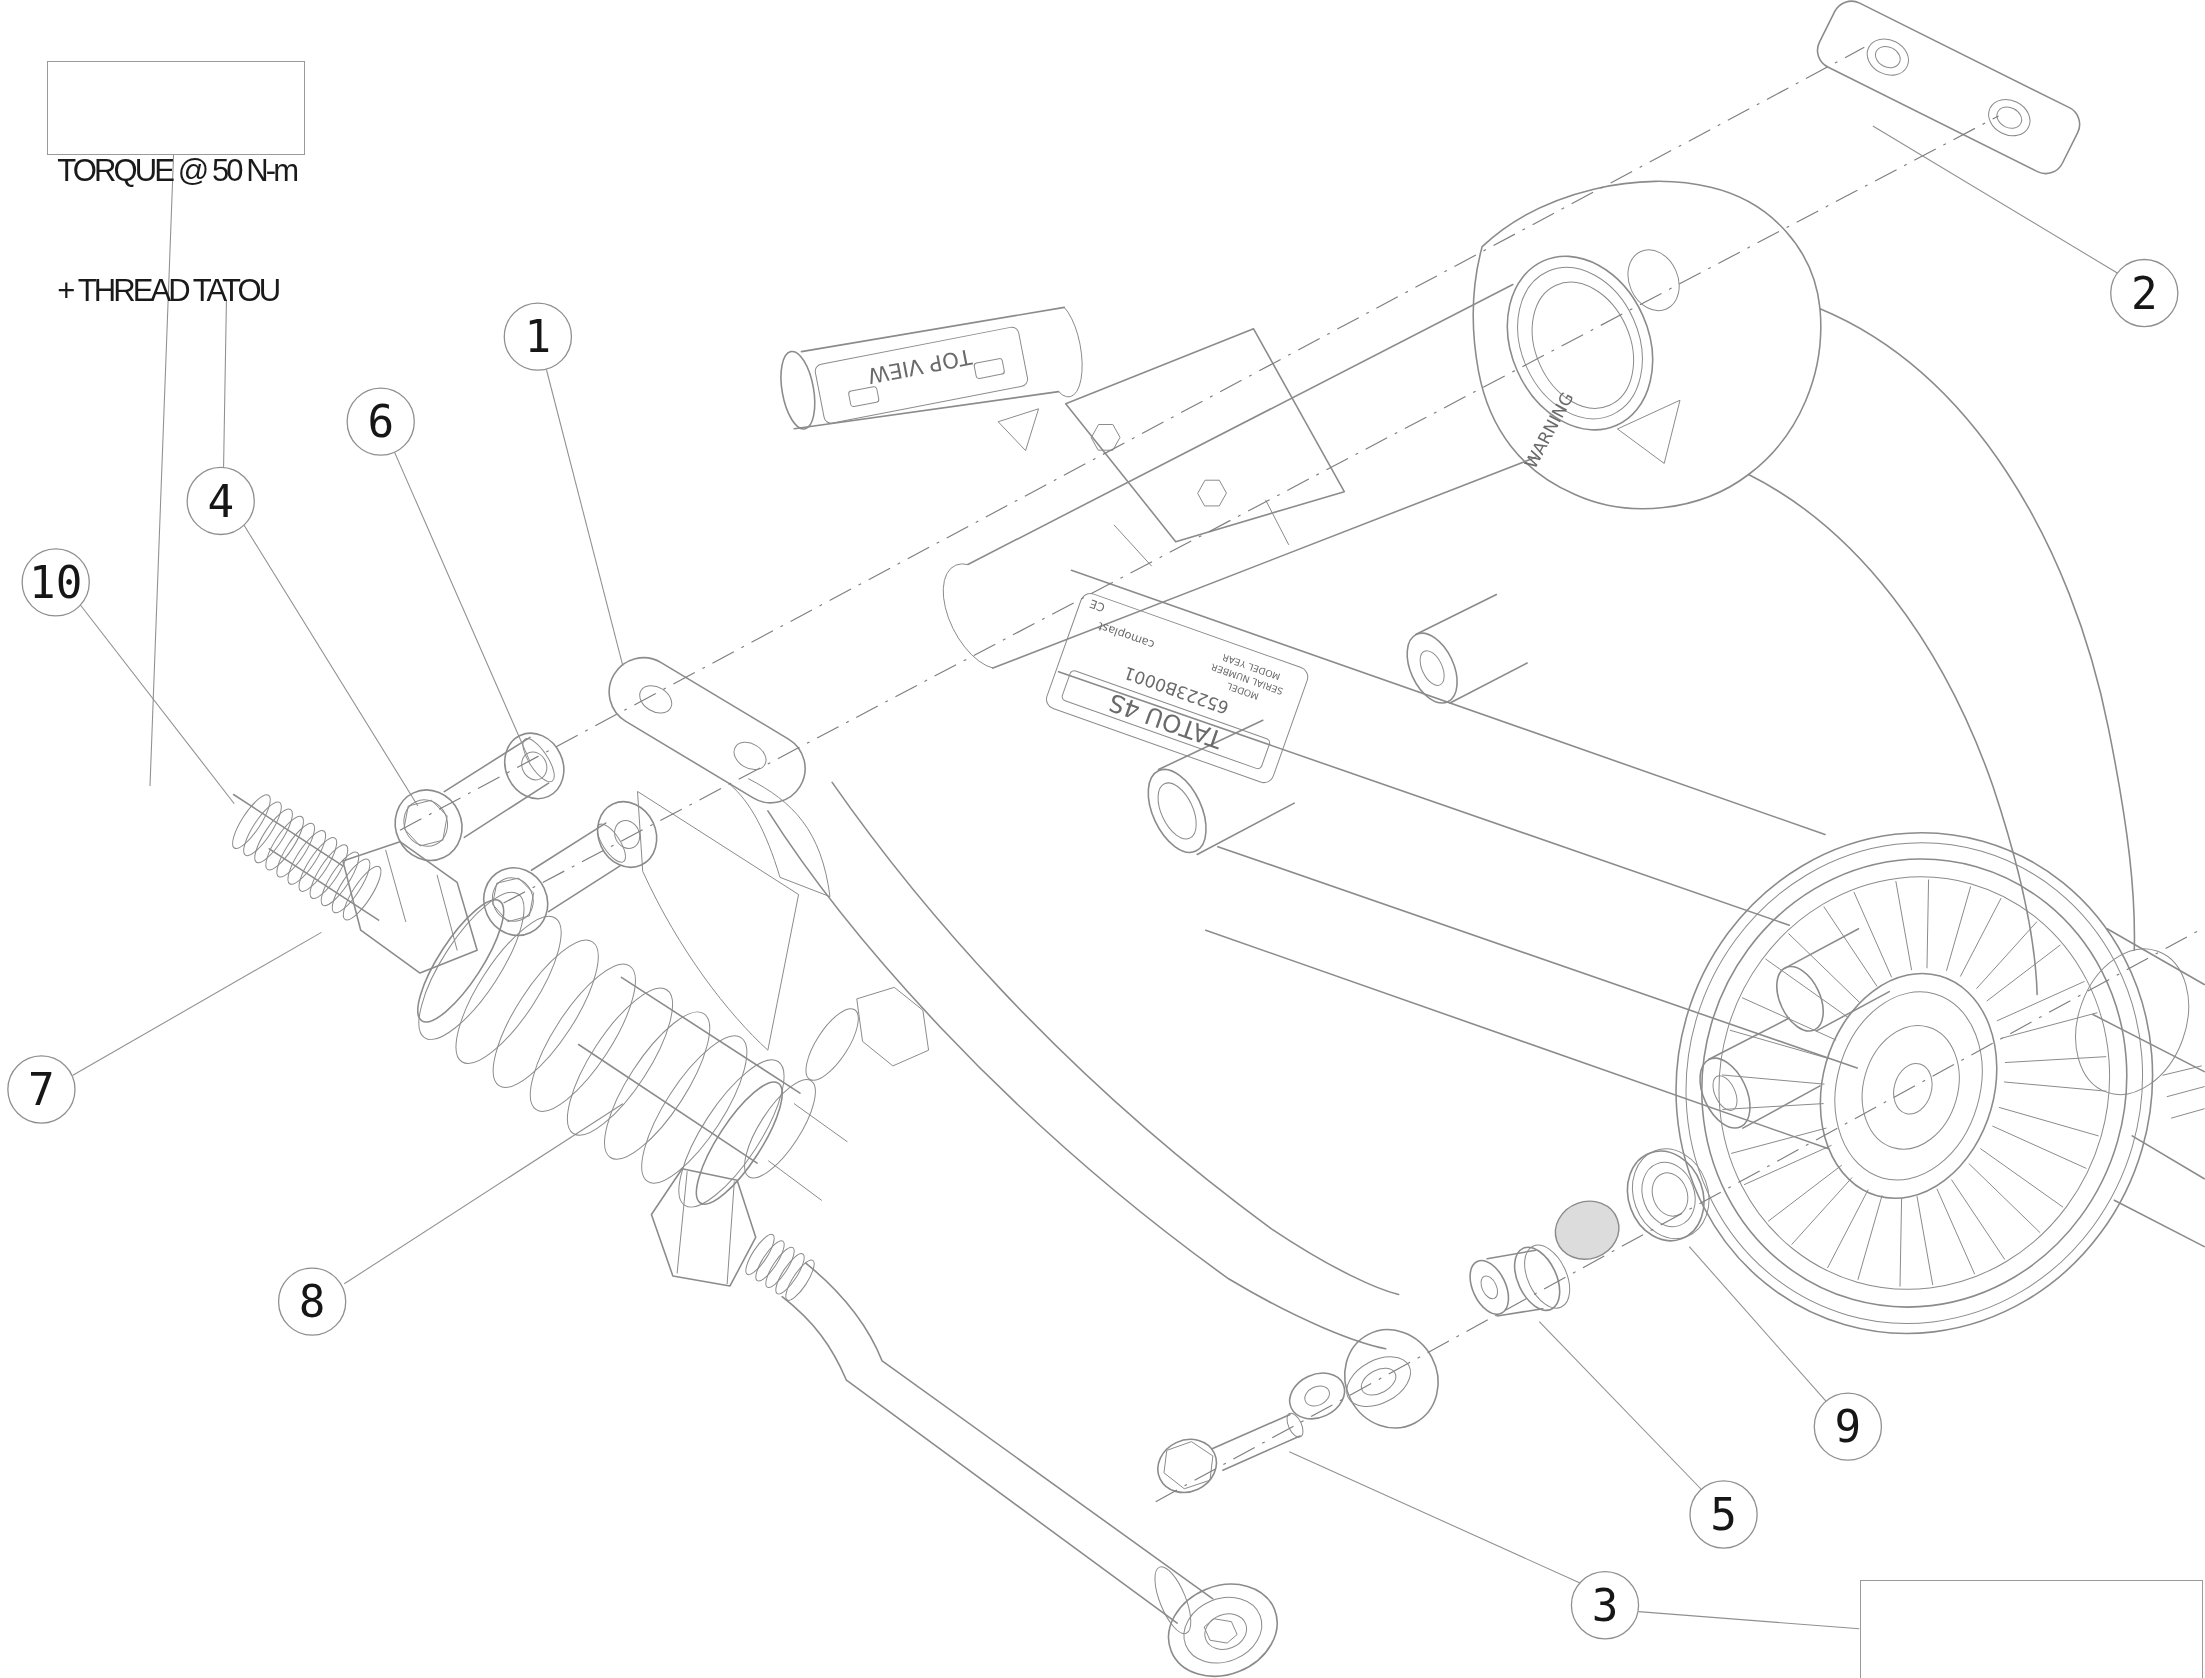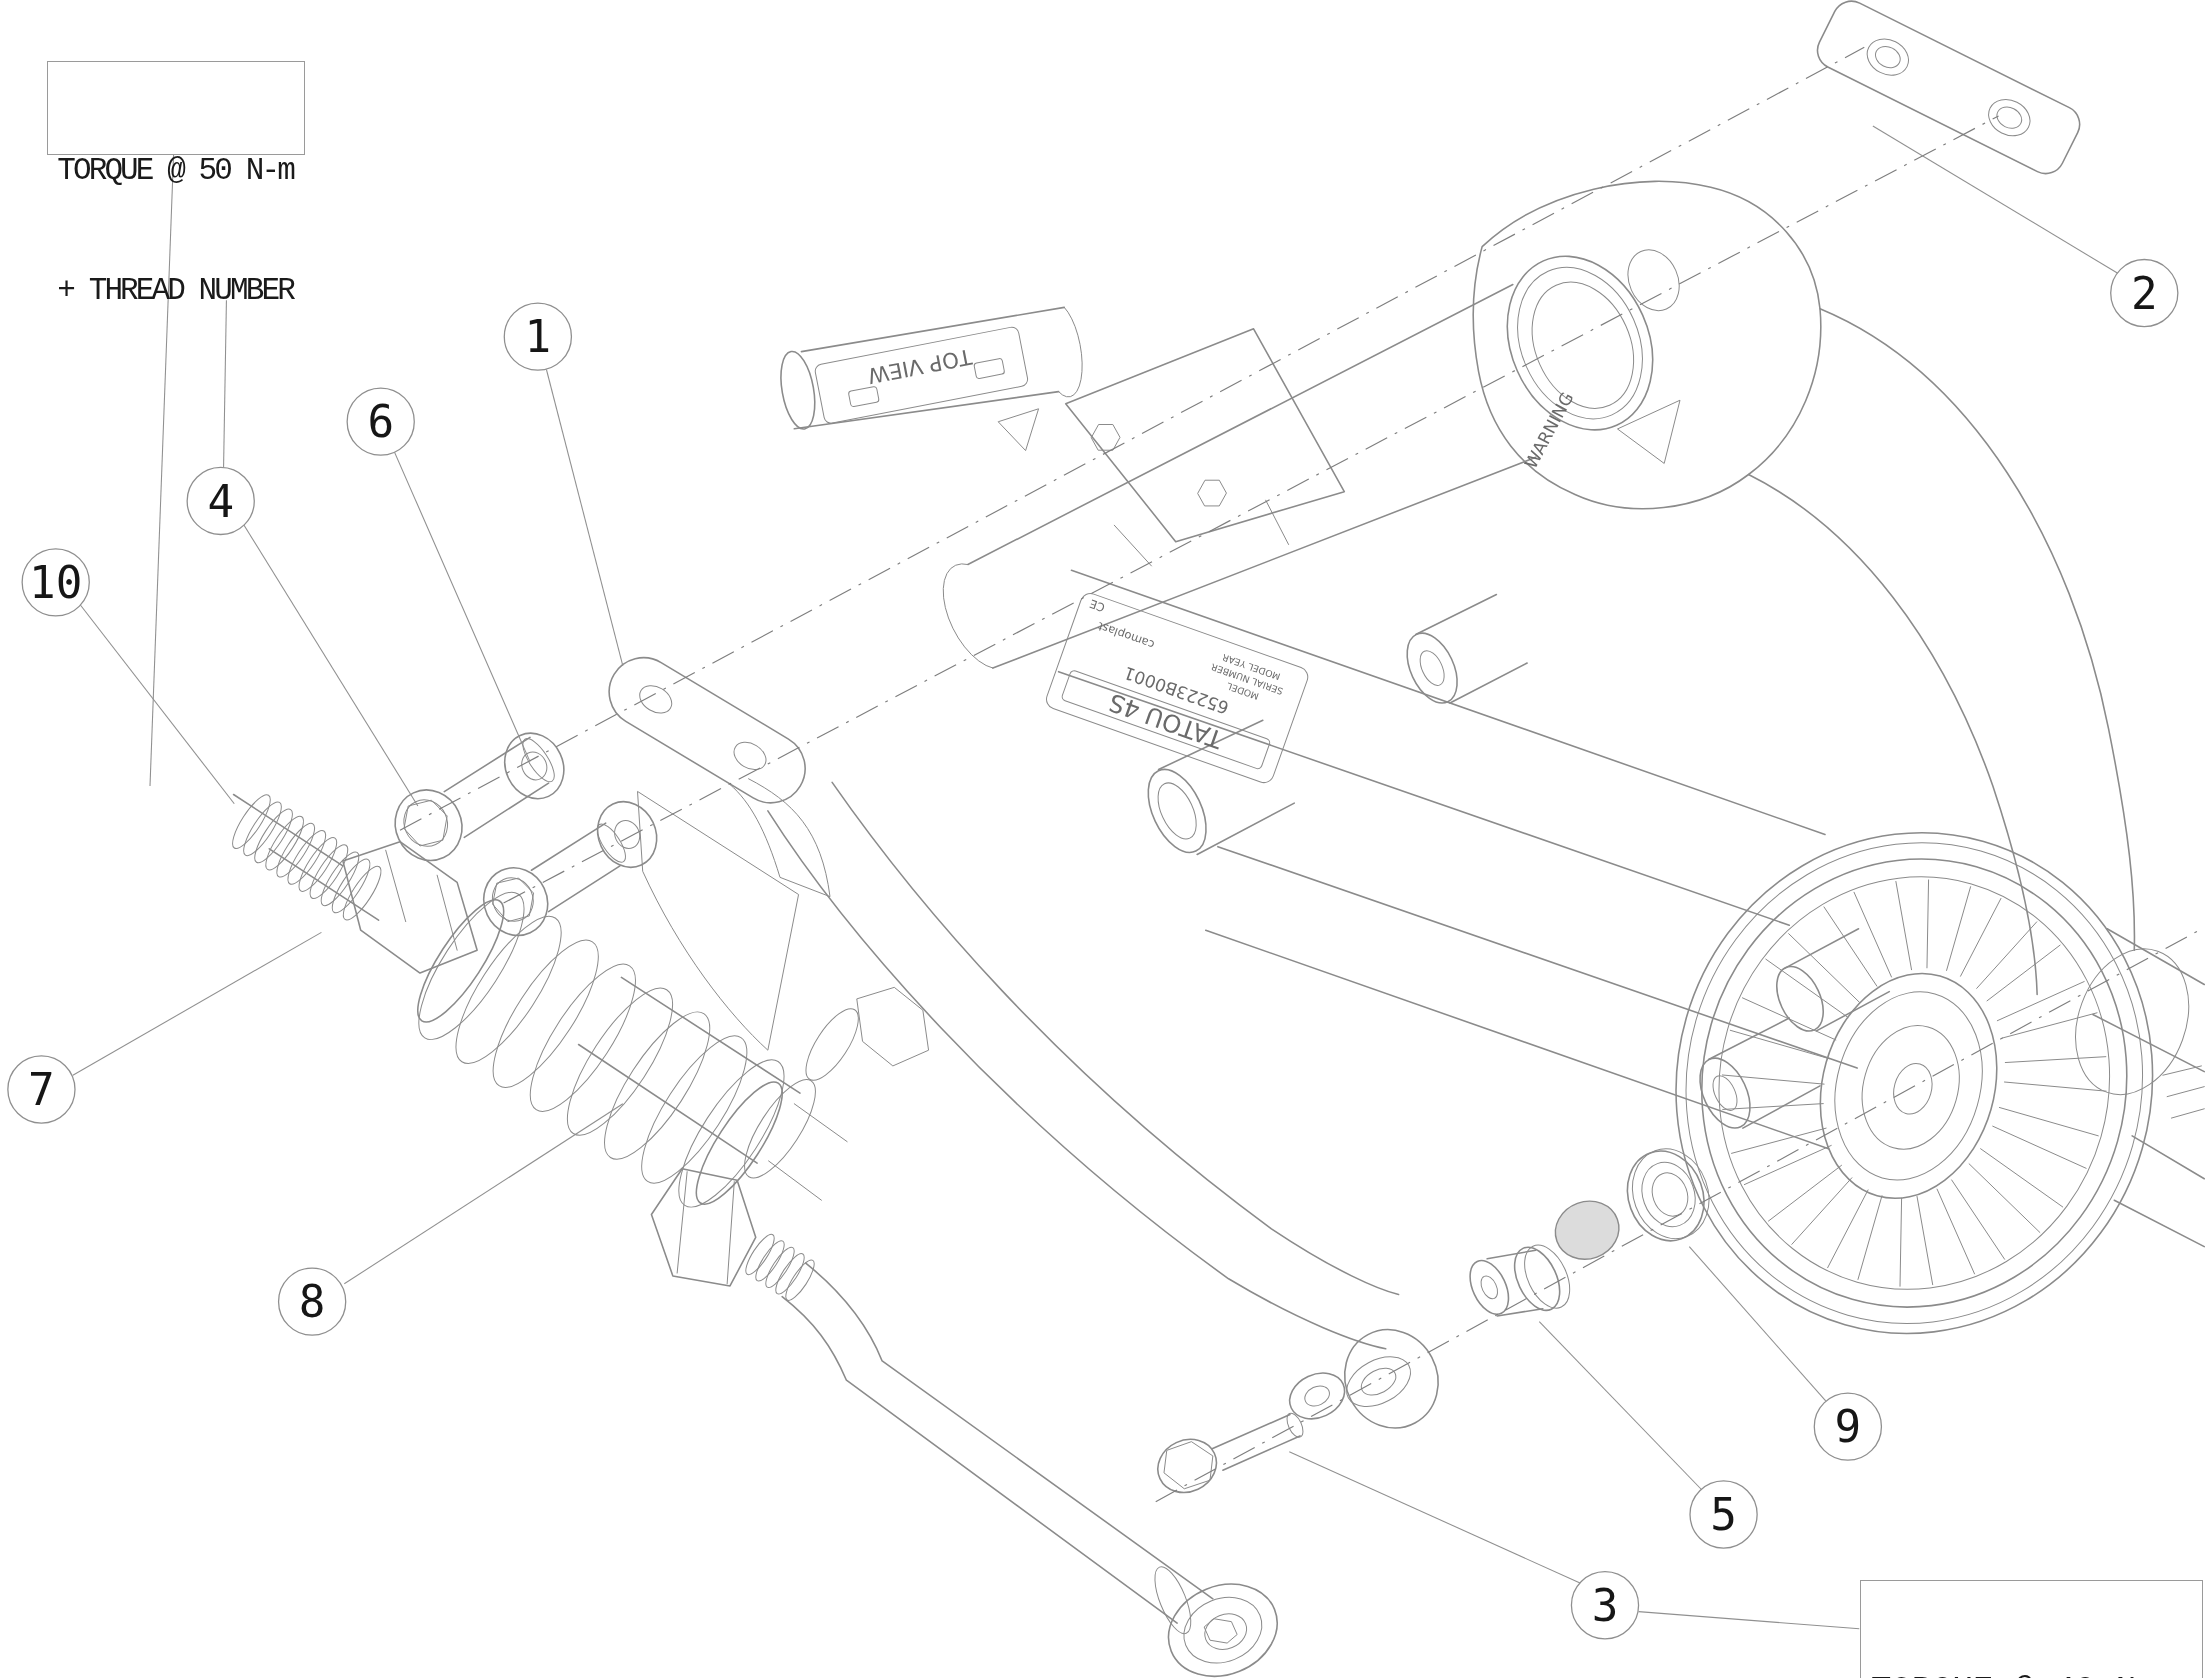--- a/index.html
+++ b/index.html
@@ -11,21 +11,21 @@
   .canvas svg{position:absolute;left:0;top:0;}
   .ln{fill:none;stroke:var(--line);stroke-width:2.2;stroke-linecap:round;stroke-linejoin:round;}
   .lt{fill:none;stroke:var(--line);stroke-width:1.4;stroke-linecap:round;stroke-linejoin:round;}
   .dd{fill:none;stroke:#7e7e7e;stroke-width:1.6;stroke-dasharray:34 12 4 12;}
   .ldr{fill:none;stroke:var(--leader);stroke-width:1.5;}
   .balloon circle{fill:#ffffff;stroke:#8f8f8f;stroke-width:1.8;}
   .bnum{font-family:"DejaVu Sans Mono",monospace;font-size:62px;fill:#161616;}
   .decal{font-family:"DejaVu Sans",sans-serif;fill:#6a6a6a;stroke:none;}
   .fillgray{fill:#dcdcdc;stroke:var(--line);stroke-width:2;}
   .note{position:absolute;box-sizing:border-box;background:#ffffff;border:1.4px solid var(--box);
-        font-family:Liberation Mono, monospace;color:var(--text);
+        font-family:Liberation Sans, sans-serif;color:var(--text);
         font-size:31px;line-height:40px;padding:8.6px 9.3px;letter-spacing:-2.9px;white-space:pre;}
   .note.right{font-size:34px;line-height:41px;letter-spacing:0px;padding:7.1px 10px;}
 </style>
 </head>
 <body>
 
 <div class="canvas">
 <svg width="2205" height="1679" viewBox="0 0 3087 2350">
 
   <g>
@@ -364,20 +364,20 @@
         </g>
     <g class="balloon">
       <circle cx="78" cy="815" r="47"></circle>
           <text class="bnum" x="78" y="837" text-anchor="middle">10</text>
         </g>
   </g>
 </svg>
 
   <div class="note" style="left:47px;top:61px;width:258px;height:94px">
     <div>TORQUE @ 50 N-m</div>
-    <div>+ THREAD NUMBER</div>
+    <div>+ THREAD TATOU</div>
   </div>
   <div class="note right" style="left:1860px;top:1580px;width:343px;height:99px">
     <div>TORQUE @ 40 N-m</div>
     
   </div>
 </div>
 
 
 </body></html>

